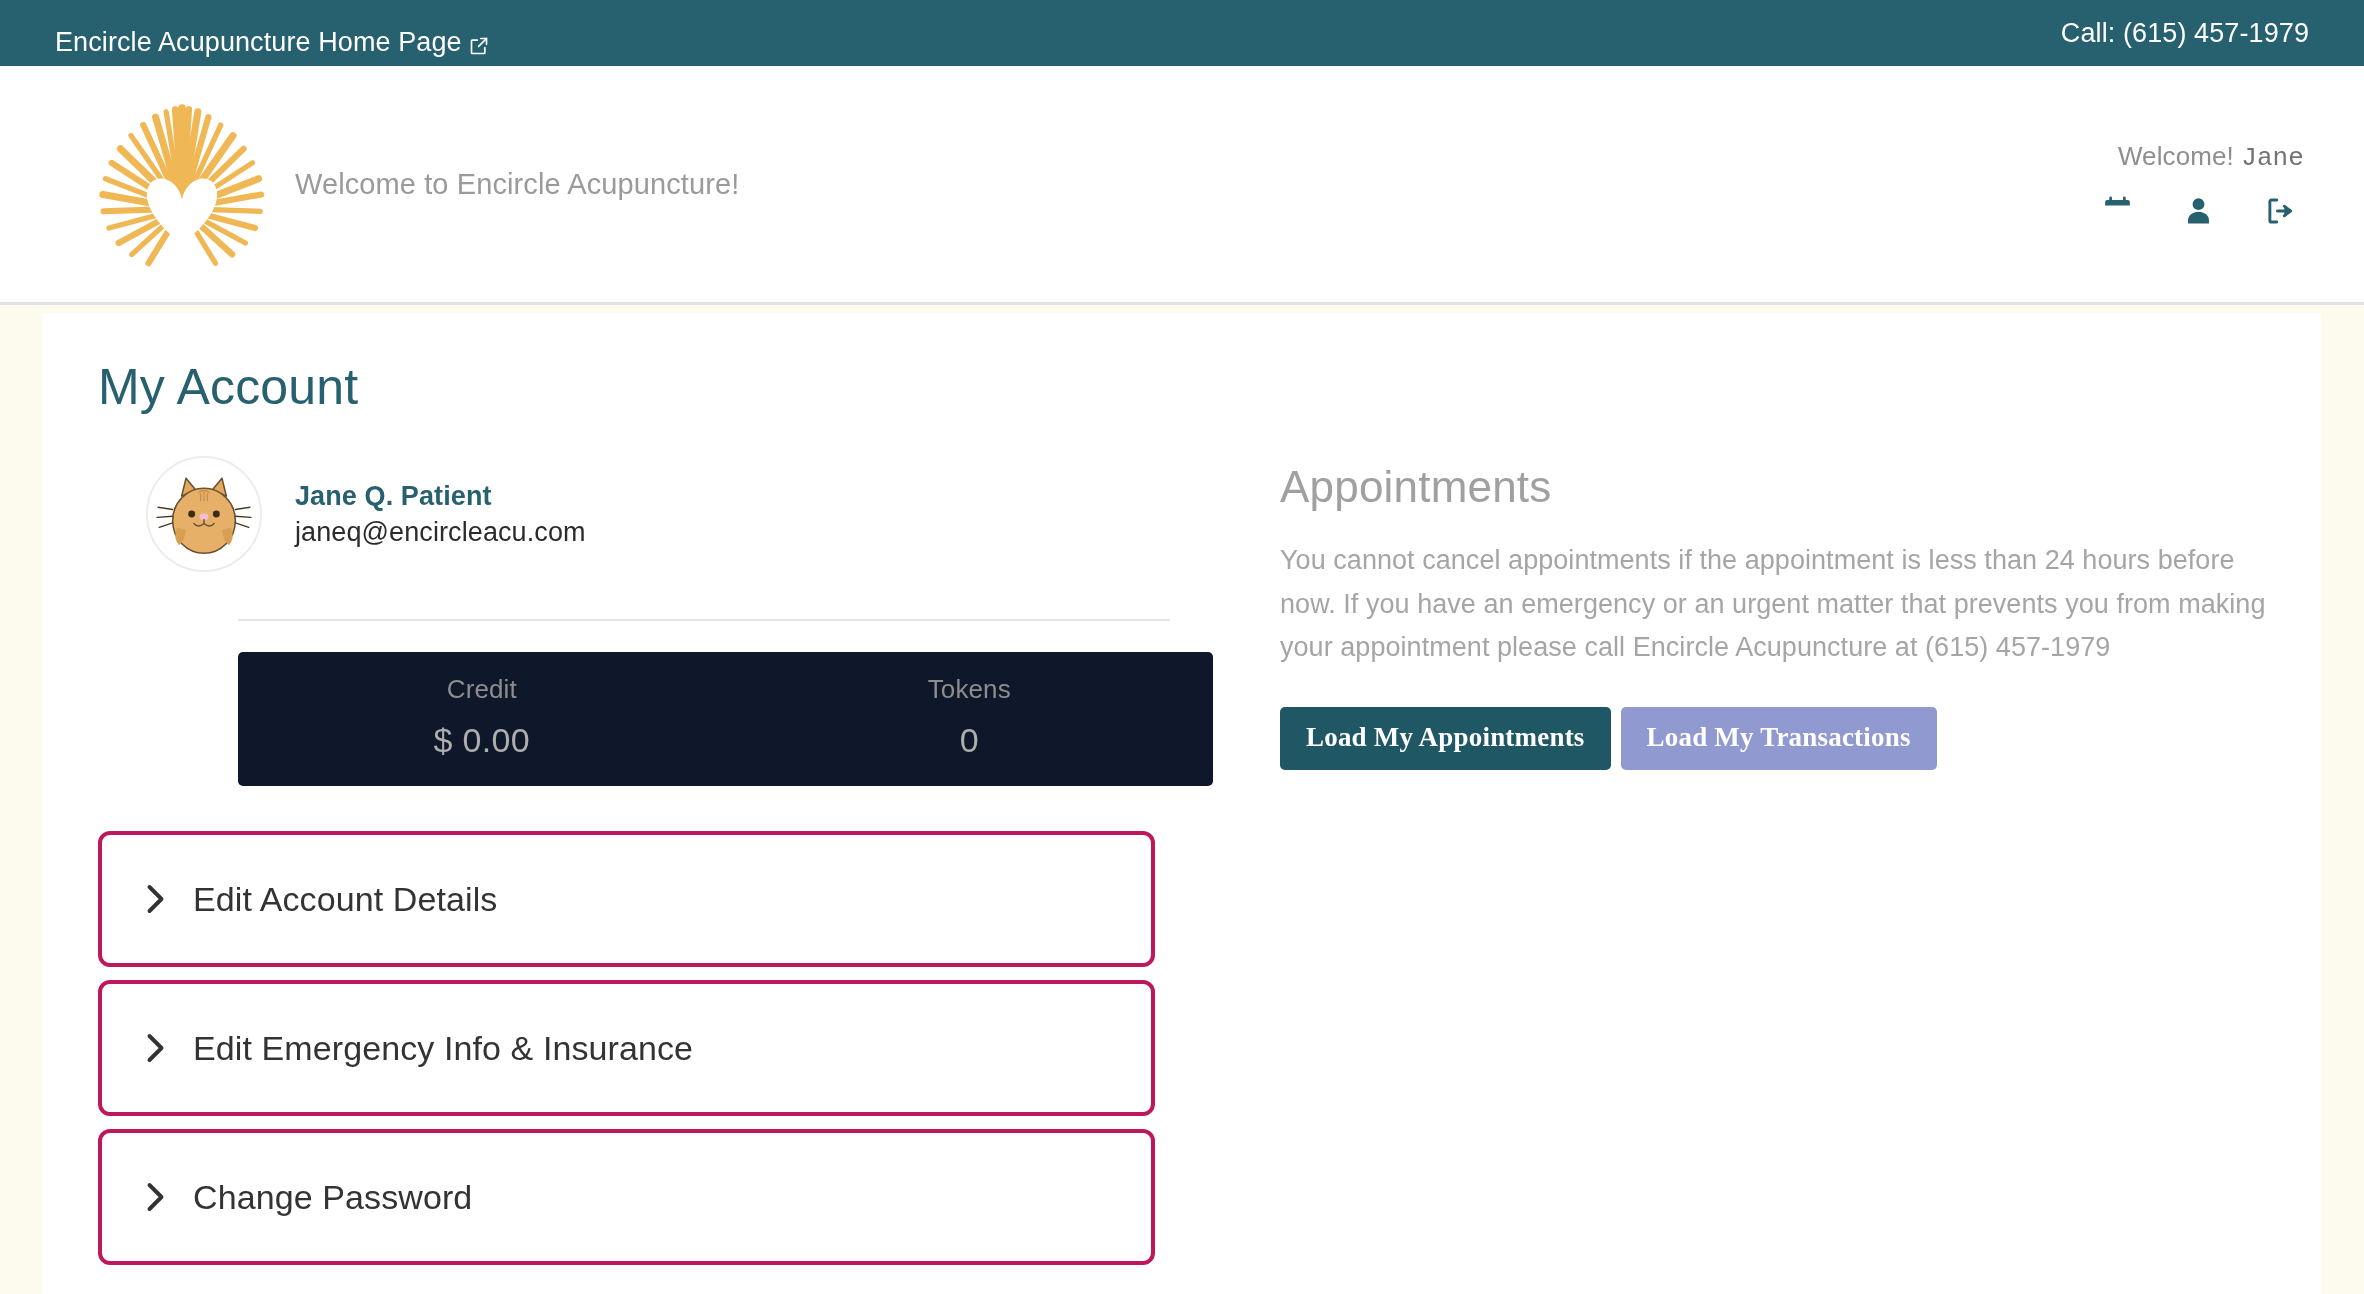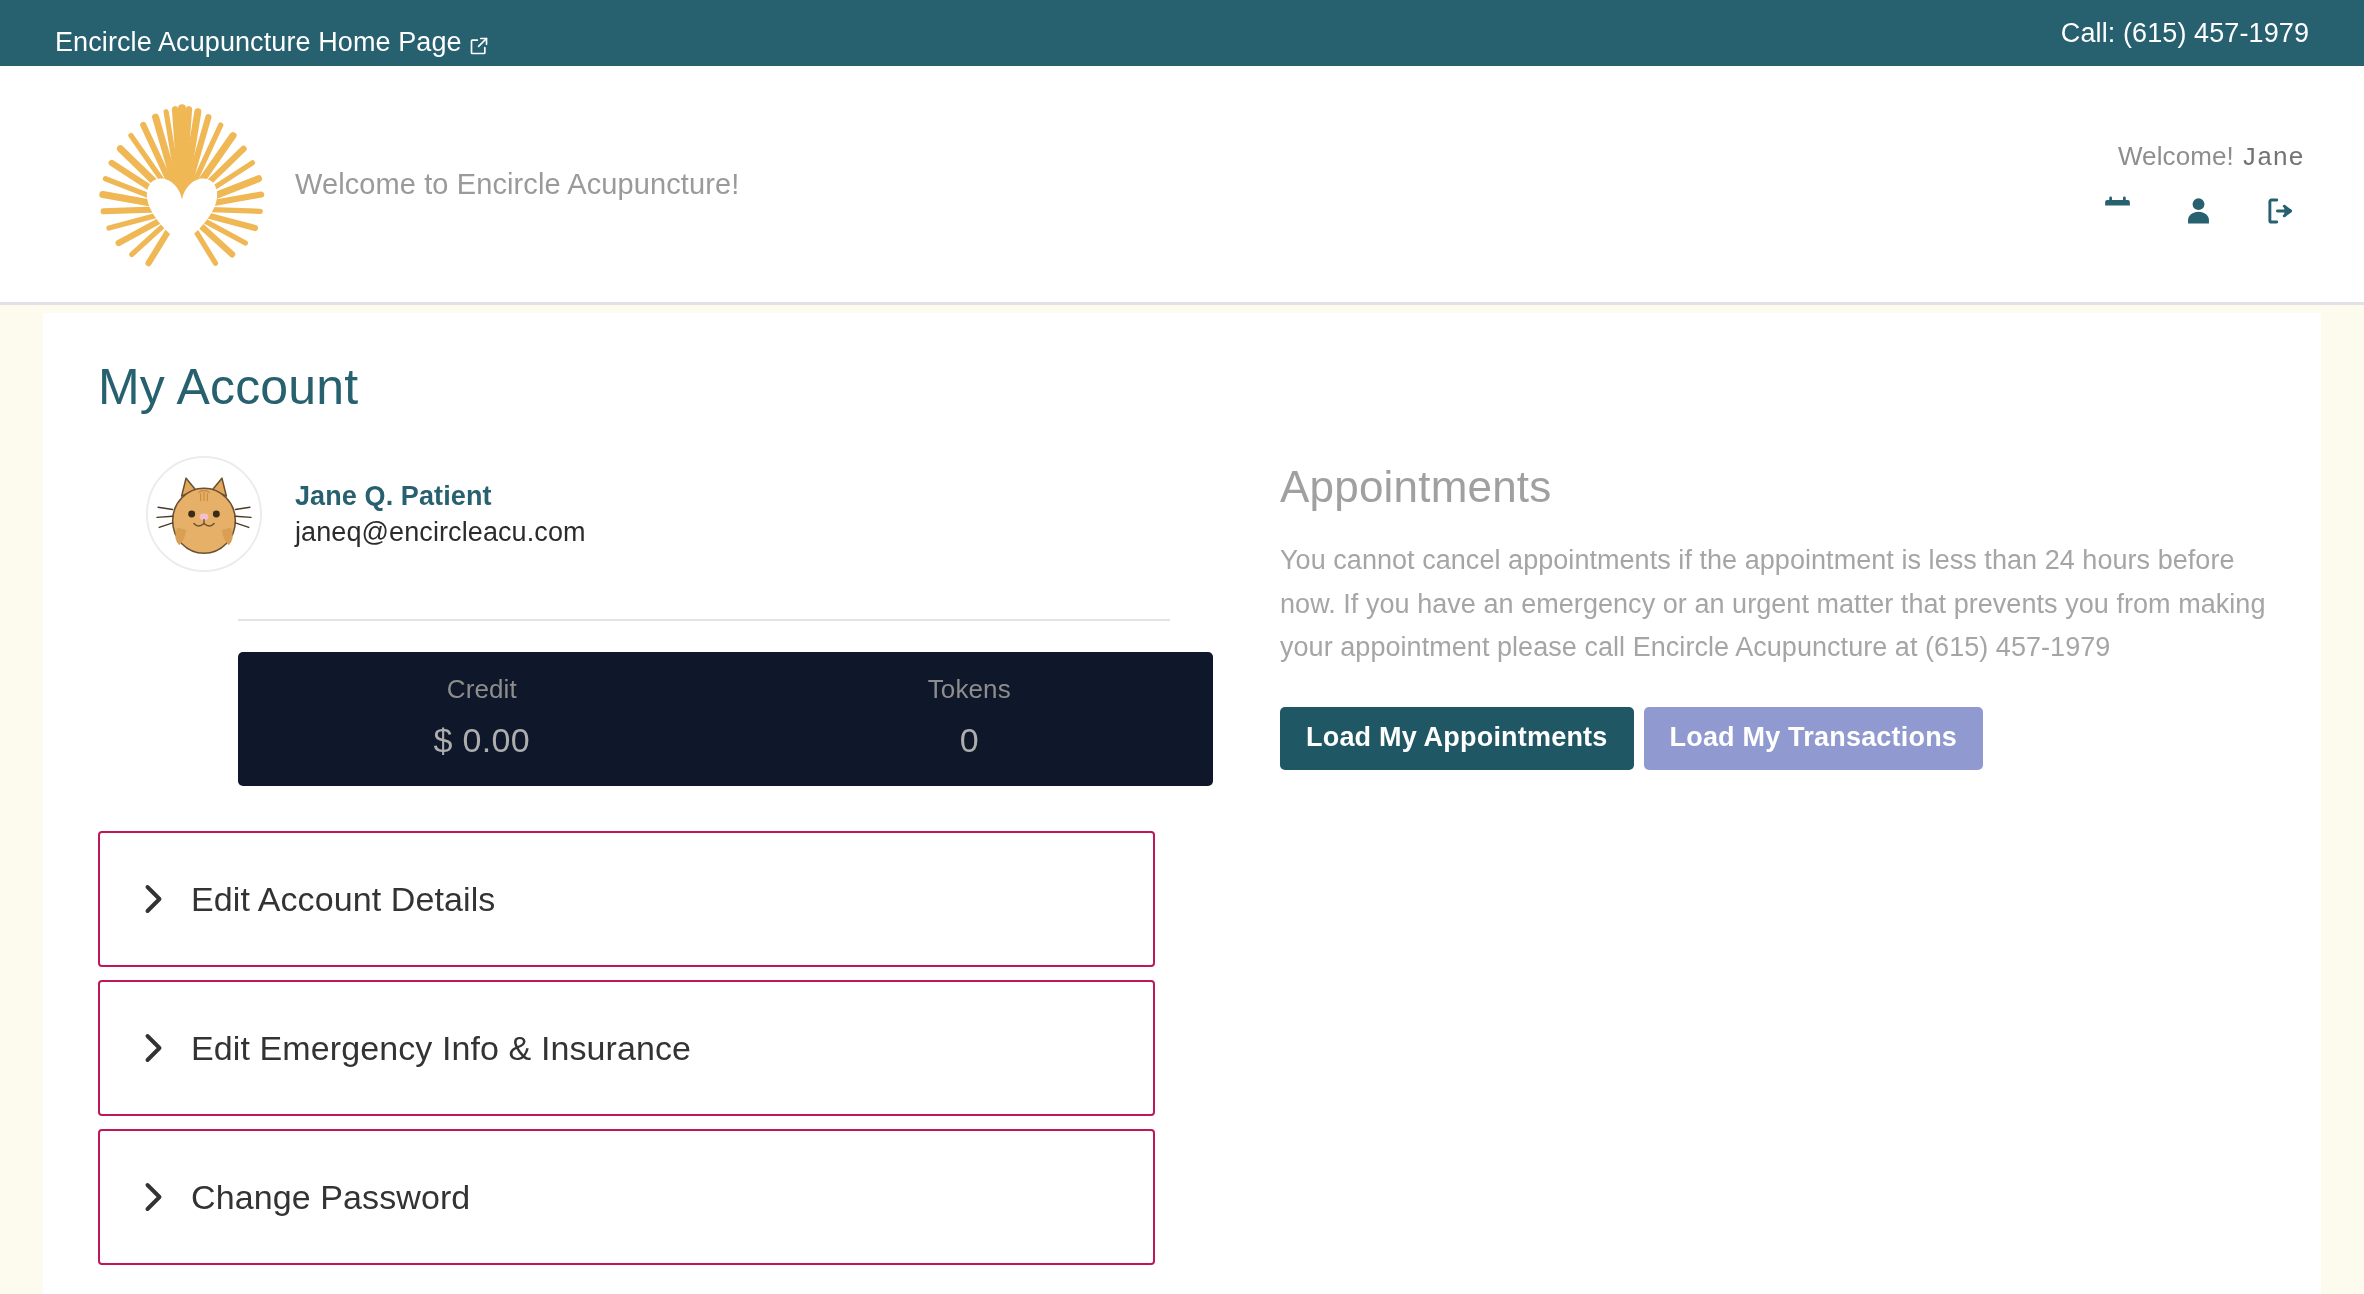--- a/index.html
+++ b/index.html
@@ -192,22 +192,22 @@
     font-size: 34px;
     margin-top: 16px;
     letter-spacing: .3px;
   }
 
   
   .accordion { margin-top: 45px; }
   .acc-item {
     width: 1057px;
     background: #ffffff;
-    border: 2px solid #be185d;
-    border-radius: 4px;
+    border: 4px solid #be185d;
+    border-radius: 12px;
     box-sizing: border-box;
     height: 136px;
     display: flex;
     align-items: center;
     padding-left: 44px;
     margin-bottom: 13px;
     cursor: pointer;
   }
   .chev {
     width: 19px;
@@ -238,21 +238,21 @@
     letter-spacing: .05px;
   }
   .btn-row {
     margin-top: 37px;
     display: flex;
     gap: 10px;
   }
   .btn {
     border: none;
     border-radius: 5px;
-    font-family: Liberation Sans, sans-serif;
+    font-family: Liberation Serif, serif;
     font-size: 27px;
     font-weight: bold;
     color: #ffffff;
     padding: 17px 26px 19px 26px;
     cursor: pointer;
     letter-spacing: .2px;
     line-height: 1;
   }
   .btn-primary { background: #1F5765; }
   .btn-secondary { background: #919AD0; }

